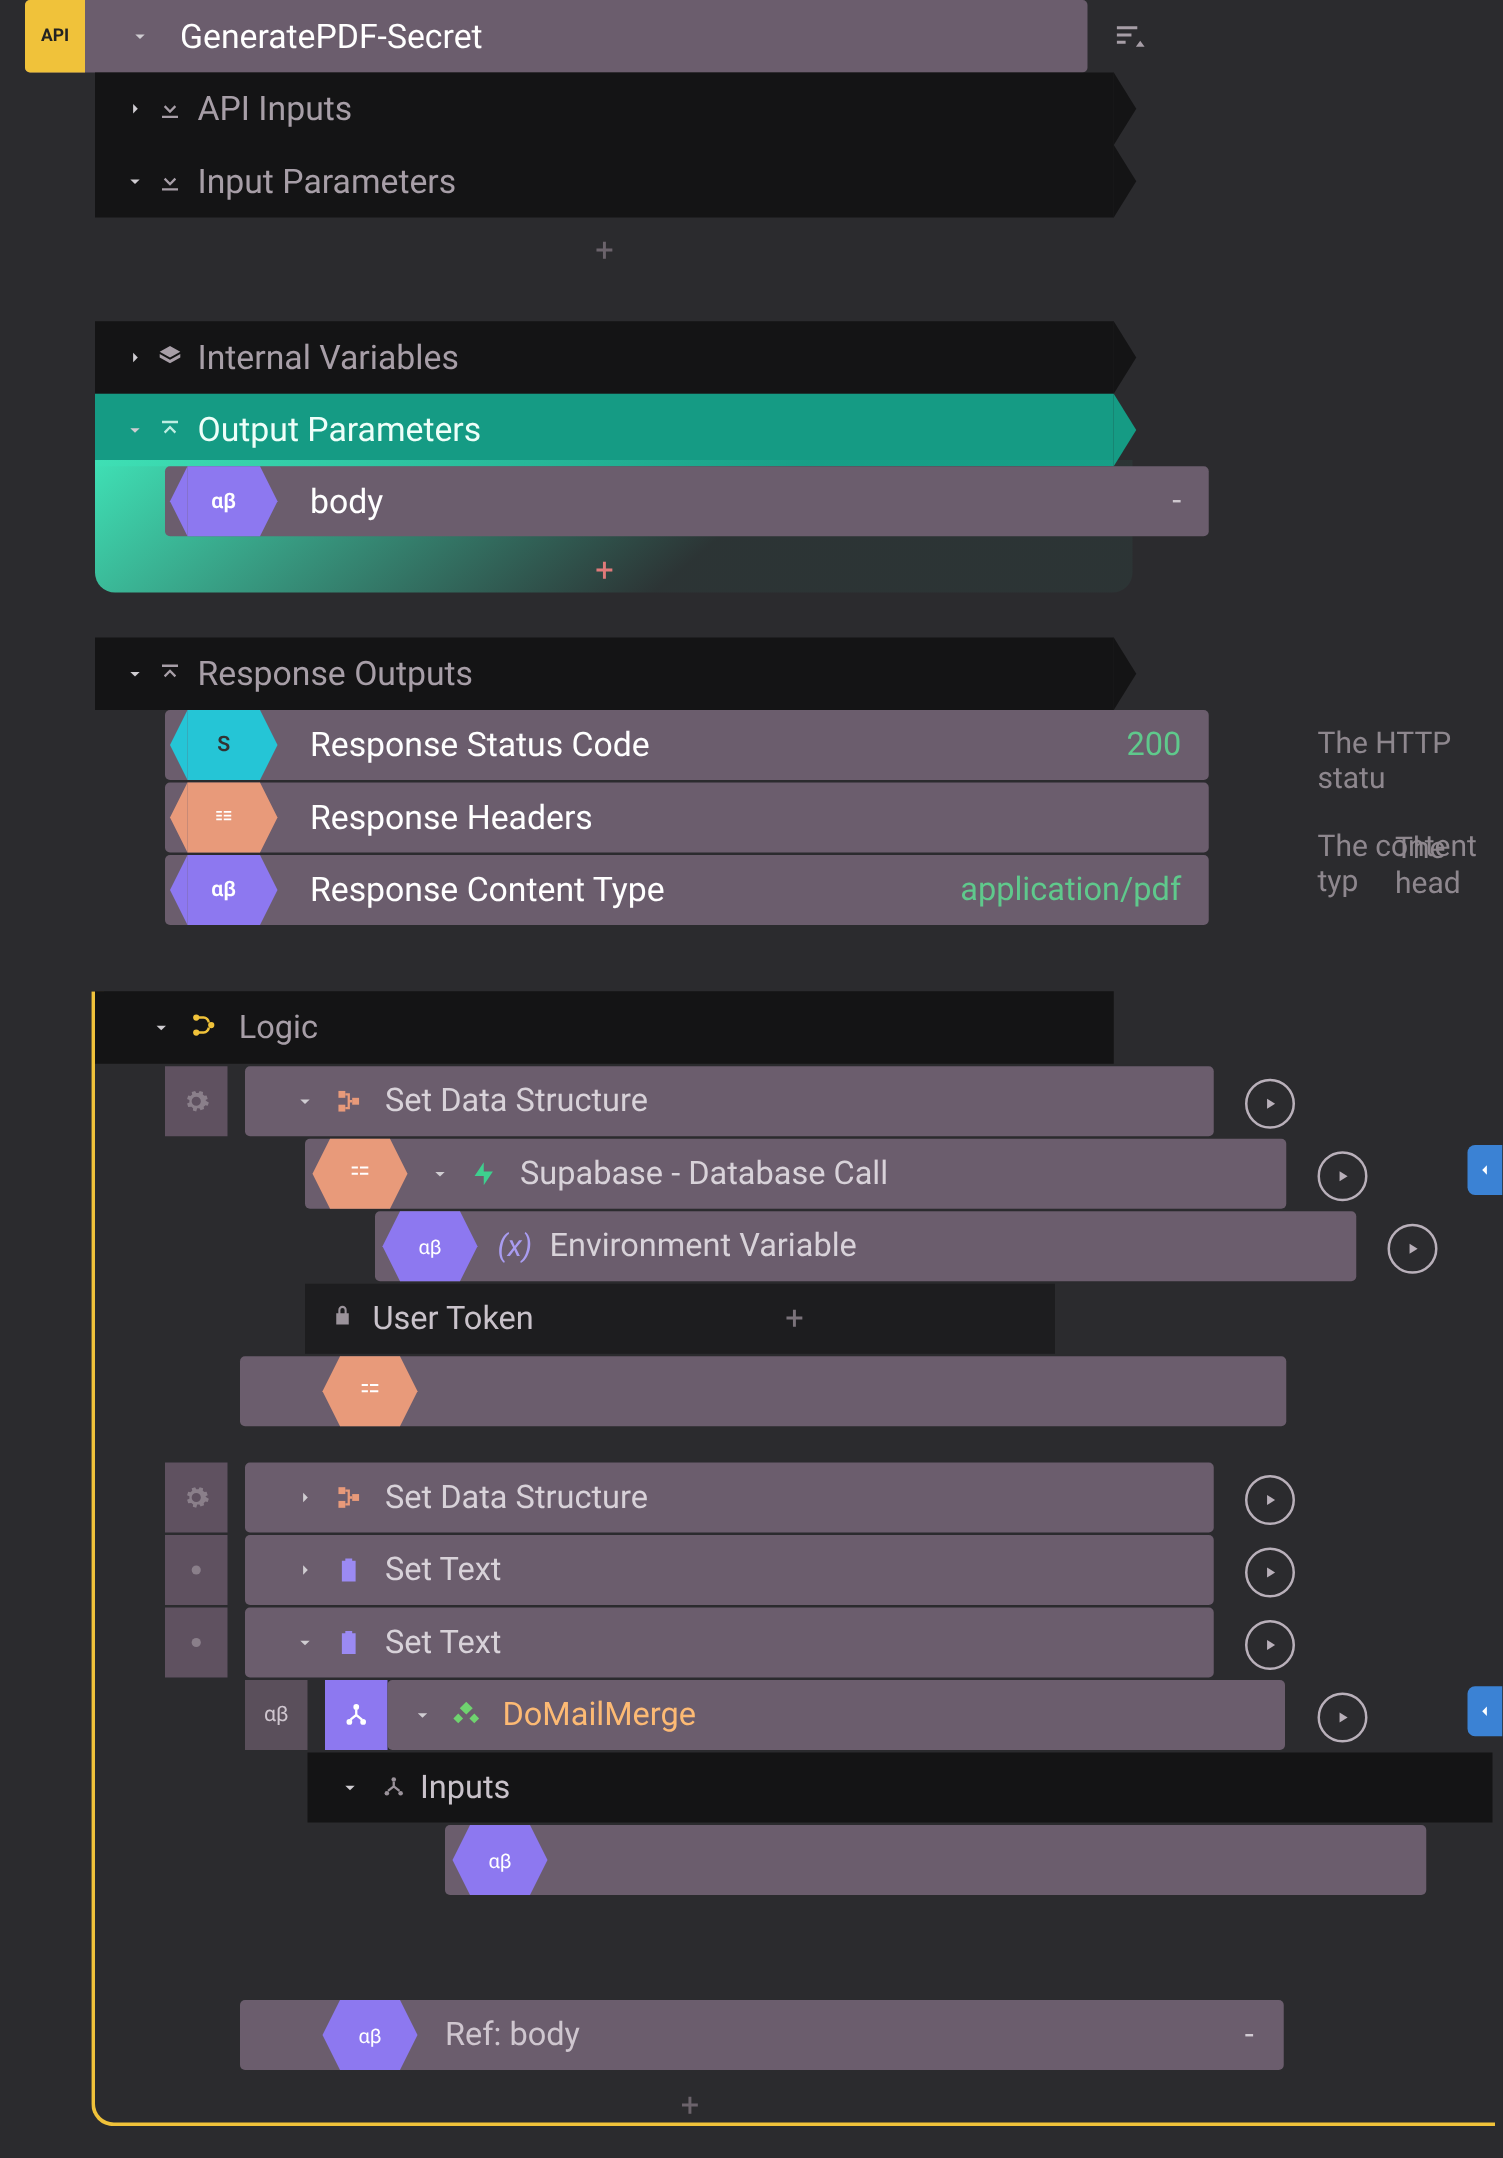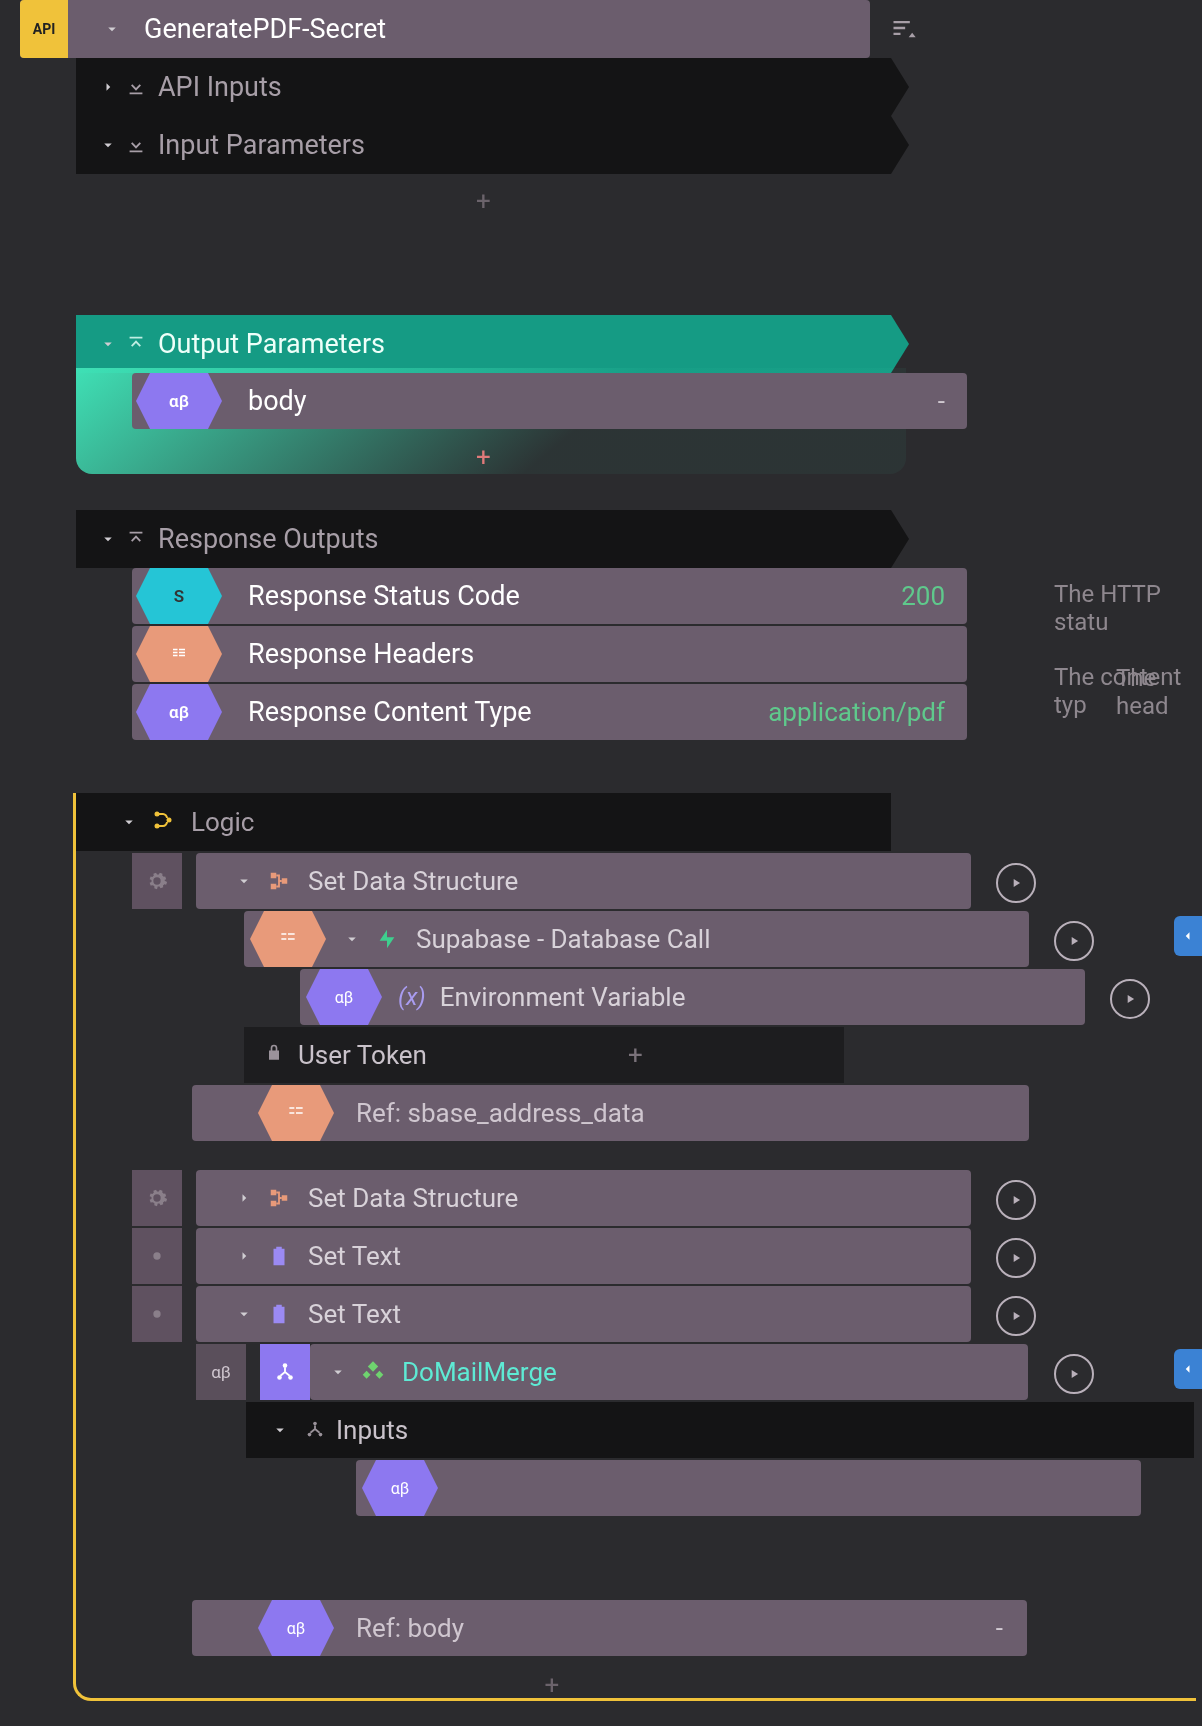--- a/index.html
+++ b/index.html
@@ -151,20 +151,33 @@
       </div>
     <div class="icon">
         <svg viewBox="0 0 24 24">
           <path d="M12 3v10l4-4 1.4 1.4L12 16 6.6 10.4 8 9l4 4V3zM5 18h14v2H5z"></path>
         </svg>
       </div>
     <div class="lbl dim">Input Parameters</div>
   </div>
   <div class="addrow" style="top:176px">+</div>
 
+  <div class="section" style="top:257px">
+    <div class="chev">
+        <svg viewBox="0 0 24 24">
+          <path d="M10 7l5 5-5 5z"></path>
+        </svg>
+      </div>
+    <div class="icon">
+        <svg viewBox="0 0 24 24">
+          <path d="M12 2l9 5-9 5-9-5 9-5zm0 12l9-5v3l-9 5-9-5v-3l9 5z"></path>
+        </svg>
+      </div>
+    <div class="lbl dim">Internal Variables</div>
+  </div>
 
   <div class="section teal" style="top:315px">
     <div class="chev">
         <svg viewBox="0 0 24 24">
           <path d="M7 10l5 5 5-5z"></path>
         </svg>
       </div>
     <div class="icon" style="color:#bfeee2">
         <svg viewBox="0 0 24 24">
           <path d="M12 21V11l-4 4-1.4-1.4L12 8l5.4 5.6L16 15l-4-4v10zM5 4h14v2H5z"></path>
@@ -317,21 +330,20 @@
     <div class="ilabel">User Token</div>
     <div class="plus">+</div>
   </div>
 
   <div class="ref" style="left:192px;top:1085px;width:837px">
     <div class="atype orange" style="margin-left:80px">
         <svg viewBox="0 0 24 24">
           <path d="M4 5h6v2H4zM4 11h6v2H4zM12 5h8v2h-8zM12 11h8v2h-8z"></path>
         </svg>
       </div>
-    <div class="rlabel">Ref: sbase_address_data</div>
   </div>
 
   <div class="gear" style="left:132px;top:1170px">
       <svg viewBox="0 0 24 24">
         <path d="M12 8a4 4 0 100 8 4 4 0 000-8zm9 4l2 1-1 3-2-.5c-.4.5-.9 1-1.5 1.3l.3 2-3 1-1-1.8h-2L12 21l-3-1 .3-2c-.6-.3-1.1-.8-1.5-1.3L5 17l-1-3 2-1v-2L4 10l1-3 2 .5c.4-.5.9-1 1.5-1.3L8 4l3-1 1 1.8h2L15 3l3 1-.3 2c.6.3 1.1.8 1.5 1.3L21 7l1 3-2 1z"></path>
       </svg>
     </div>
   <div class="step" style="left:196px;top:1170px;width:775px">
     <div class="chev" style="margin-left:34px">
         <svg viewBox="0 0 24 24">
@@ -417,21 +429,21 @@
           <path d="M7 10l5 5 5-5z"></path>
         </svg>
       </div>
     <div class="step-icon">
         <svg viewBox="0 0 24 24" fill="#6fd36f">
           <rect x="8" y="2" width="8" height="8" transform="rotate(45 12 6)"></rect>
           <rect x="2" y="12" width="6" height="6" transform="rotate(45 5 15)"></rect>
           <rect x="16" y="12" width="6" height="6" transform="rotate(45 19 15)"></rect>
         </svg>
       </div>
-    <div class="slabel" style="color:#5eead4">DoMailMerge</div>
+    <div class="slabel" style="color:#fdba74">DoMailMerge</div>
   </div>
   <div class="play" style="left:1054px;top:1354px">
       <svg viewBox="0 0 24 24">
         <path d="M8 5v14l11-7z"></path>
       </svg>
     </div>
   <div class="blue-arrow" style="top:1349px">
       <svg viewBox="0 0 24 24">
         <path d="M14 7l-5 5 5 5z"></path>
       </svg>

